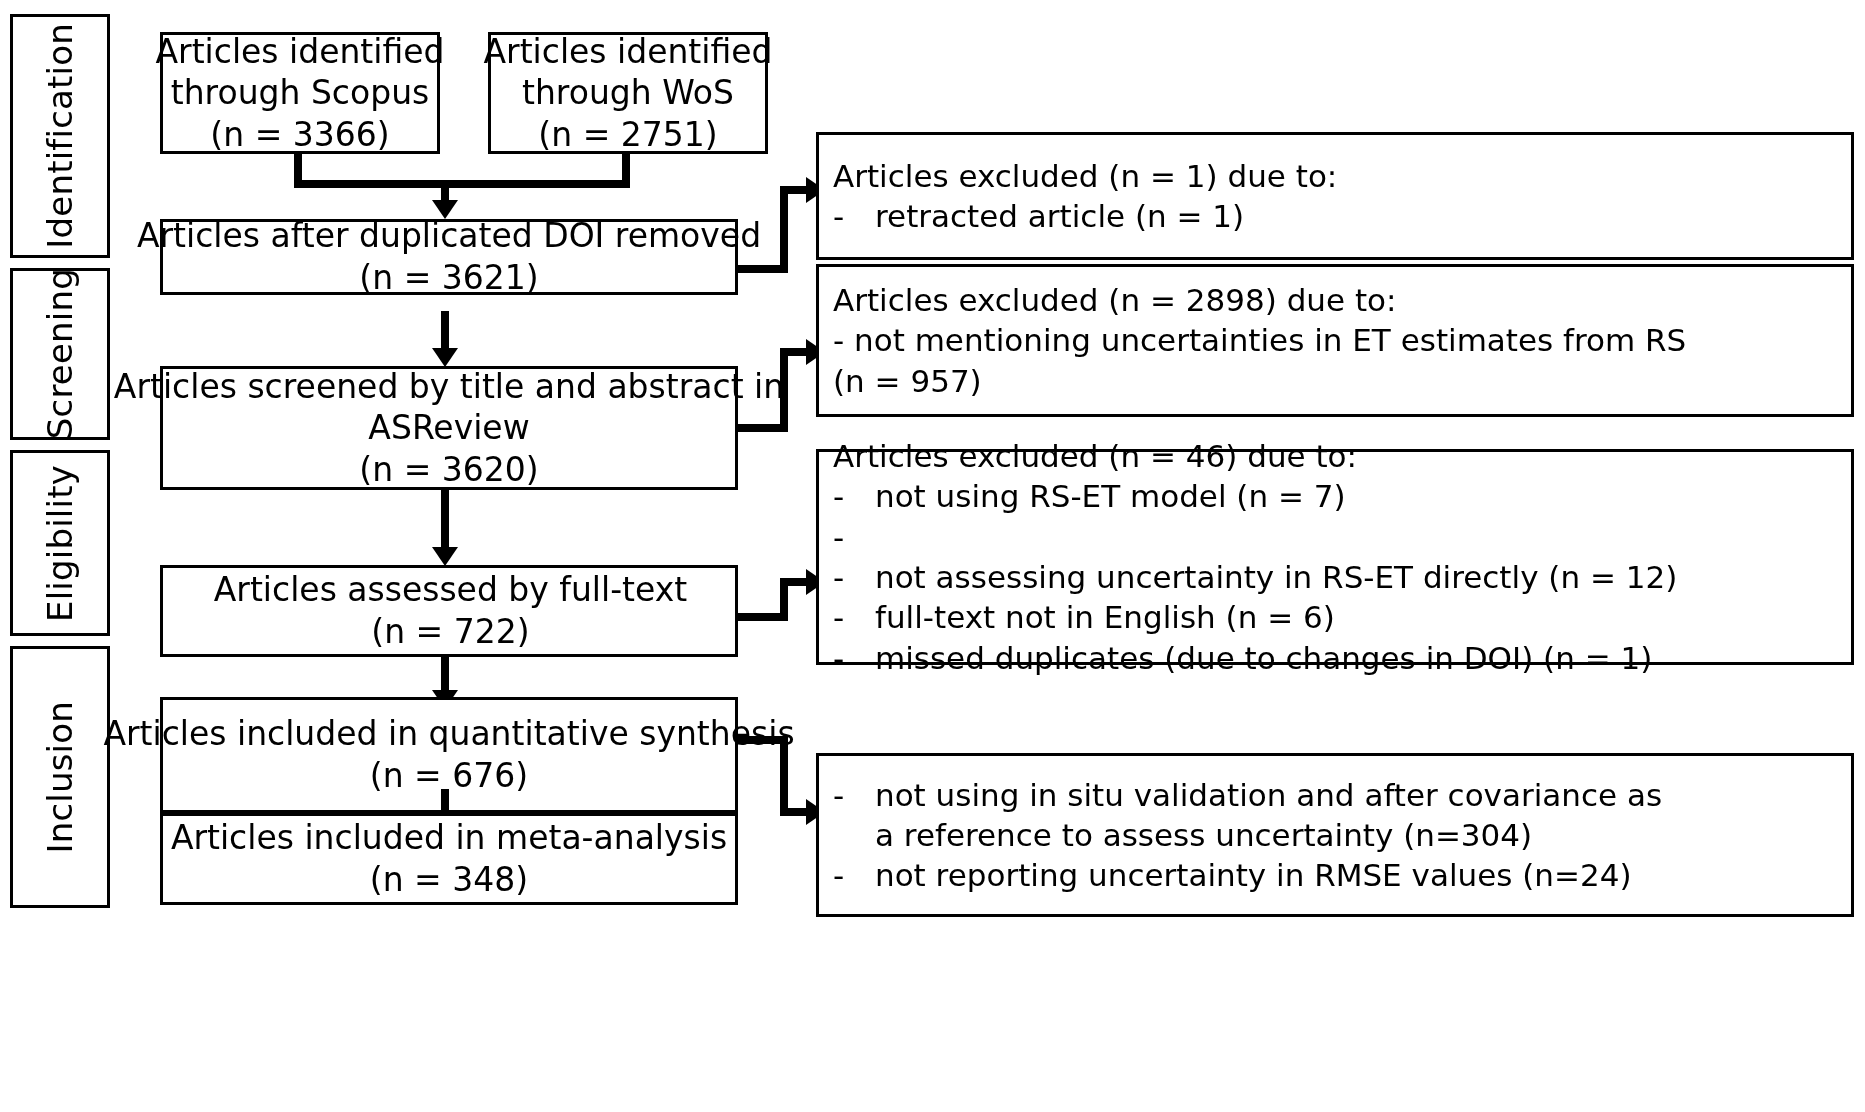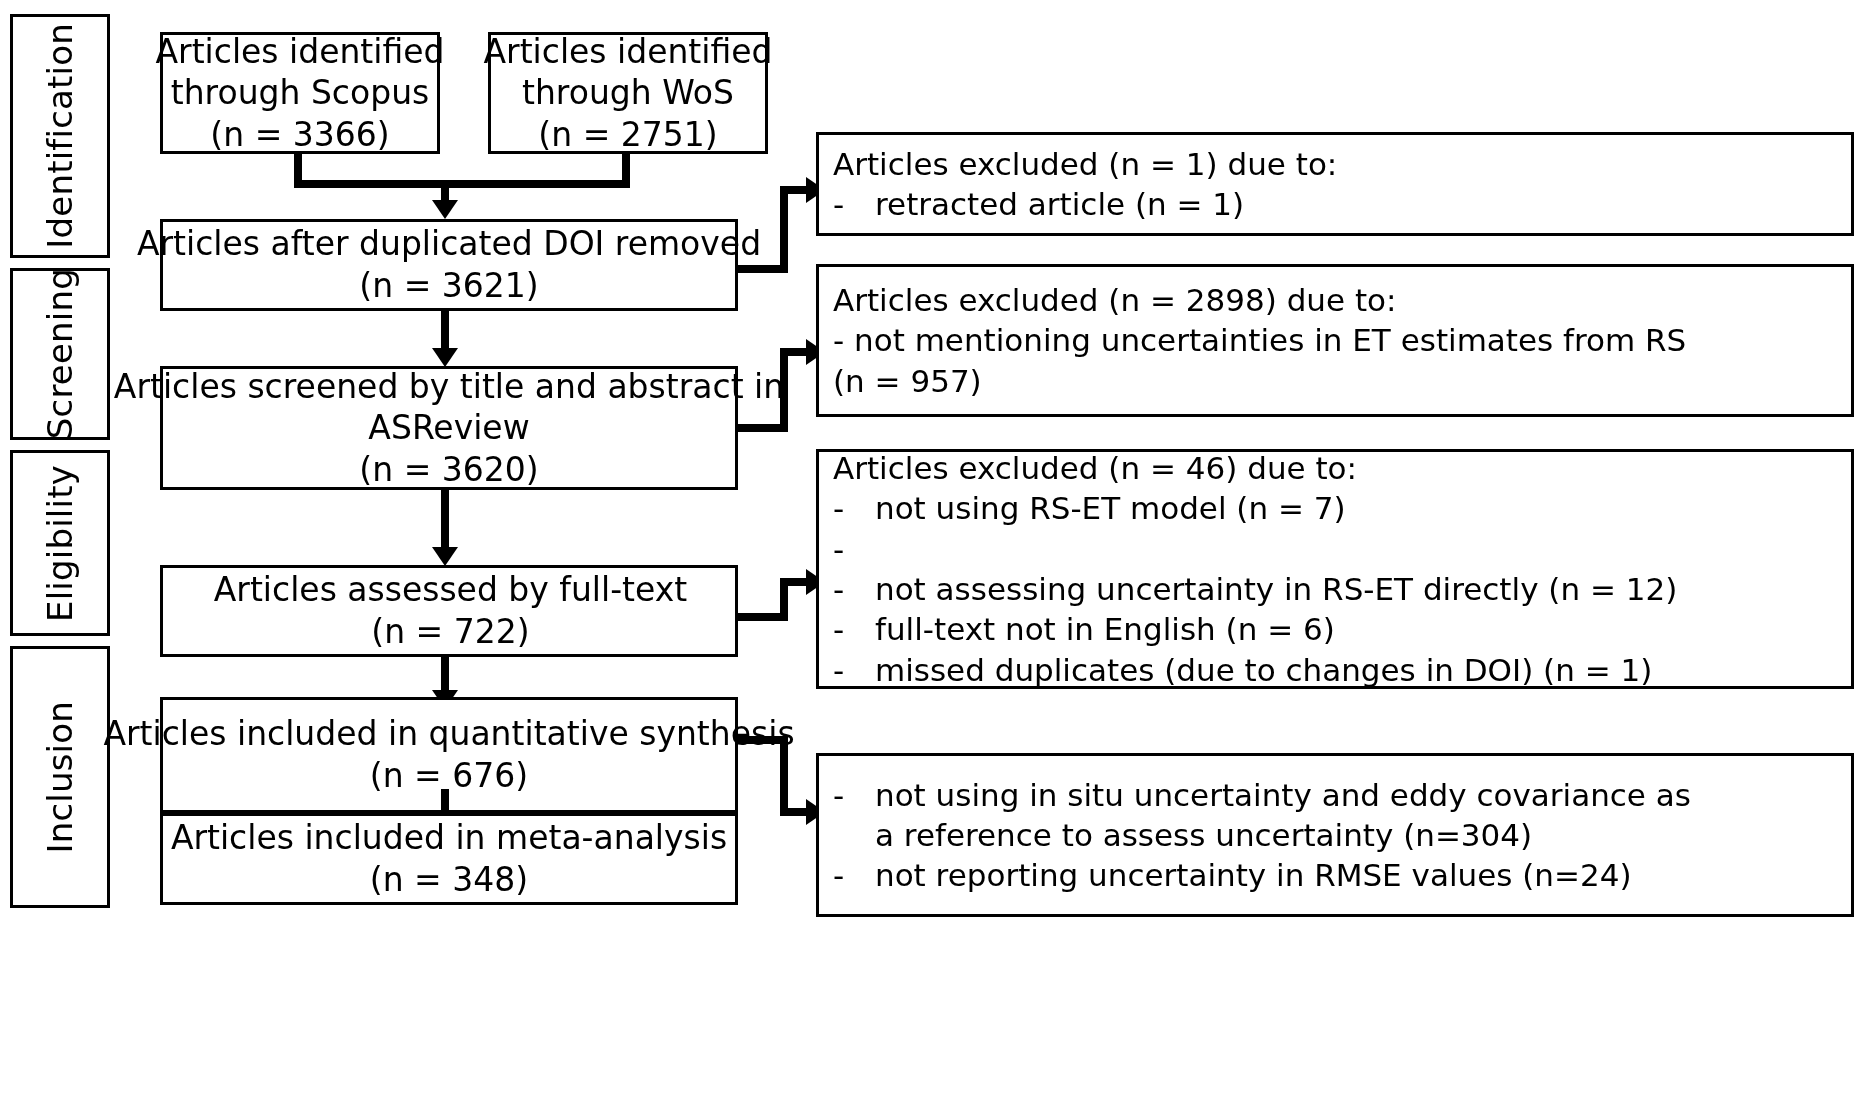--- a/index.html
+++ b/index.html
@@ -140,21 +140,21 @@
     <span class="ln">through WoS</span>
     <span class="ln">(n = 2751)</span>
   </div>
 
   <div class="seg" style="left:294px; top:154px; width:8px; height:32px;"></div>
   <div class="seg" style="left:622px; top:154px; width:8px; height:32px;"></div>
   <div class="seg" style="left:294px; top:180px; width:336px; height:8px;"></div>
   <div class="seg" style="left:441px; top:180px; width:8px; height:26px;"></div>
   <div class="arrow-down" style="left:432px; top:200px;"></div>
 
-  <div class="flow-box" style="left:160px; top:219px; width:578px; height:92px;">
+  <div class="flow-box" style="left:160px; top:219px; width:578px; height:76px;">
     <span class="ln">Articles after duplicated DOI removed</span>
     <span class="ln">
       <span>(n = </span><b>3621</b><span>)</span>
     </span>
   </div>
 
   <div class="seg" style="left:441px; top:311px; width:8px; height:43px;"></div>
   <div class="arrow-down" style="left:432px; top:348px;"></div>
 
   <div class="flow-box" style="left:160px; top:366px; width:578px; height:124px;">
@@ -208,21 +208,21 @@
   <div class="seg" style="left:738px; top:613px; width:50px; height:8px;"></div>
   <div class="seg" style="left:780px; top:578px; width:8px; height:43px;"></div>
   <div class="seg" style="left:780px; top:578px; width:34px; height:8px;"></div>
   <div class="arrow-right" style="left:806px; top:569px;"></div>
 
   <div class="seg" style="left:738px; top:736px; width:50px; height:8px;"></div>
   <div class="seg" style="left:780px; top:736px; width:8px; height:80px;"></div>
   <div class="seg" style="left:780px; top:808px; width:34px; height:8px;"></div>
   <div class="arrow-right" style="left:806px; top:799px;"></div>
 
-  <div class="excl-box" style="left:816px; top:132px; width:1038px; height:104px;">
+  <div class="excl-box" style="left:816px; top:132px; width:1038px; height:128px;">
     <span class="excl-head">
       <span>Articles excluded (n = </span><span>1</span><span>) due to:</span>
     </span>
     <span class="excl-item">
       <span class="excl-dash">-</span>
       <span class="excl-text">retracted article (n = 1)</span>
     </span>
   </div>
 
   <div class="excl-box" style="left:816px; top:264px; width:1038px; height:153px; padding-left:14px;">
@@ -230,21 +230,21 @@
       <span>Articles excluded (n = </span><b>2898</b><span>) due to:</span>
     </span>
     <span class="excl-line">
       <span>- not mentioning uncertainties in ET estimates from RS</span>
     </span>
     <span class="excl-line">
       <span>(n = </span><b>957</b><span>)</span>
     </span>
   </div>
 
-  <div class="excl-box" style="left:816px; top:449px; width:1038px; height:240px;">
+  <div class="excl-box" style="left:816px; top:449px; width:1038px; height:216px;">
     <span class="excl-head">
       <span>Articles excluded (n = </span><b>46</b><span>) due to:</span>
     </span>
     <span class="excl-item">
       <span class="excl-dash">-</span>
       <span class="excl-text">not using RS-ET model (n = 7)</span>
     </span>
     <span class="excl-item">
       <span class="excl-dash">-</span>
     </span>
@@ -258,21 +258,21 @@
     </span>
     <span class="excl-item">
       <span class="excl-dash">-</span>
       <span class="excl-text">missed duplicates (due to changes in DOI) (n = 1)</span>
     </span>
   </div>
 
   <div class="excl-box" style="left:816px; top:753px; width:1038px; height:164px;">
     <span class="excl-item">
       <span class="excl-dash">-</span>
-      <span class="excl-text">not using in situ uncertainty and eddy covariance as</span>
+      <span class="excl-text">not using in situ validation and after covariance as</span>
     </span>
     <span class="excl-cont">a reference to assess uncertainty (n=304)</span>
     <span class="excl-item">
       <span class="excl-dash">-</span>
       <span class="excl-text">not reporting uncertainty in RMSE values (n=24)</span>
     </span>
   </div>
 
 </div>
 

